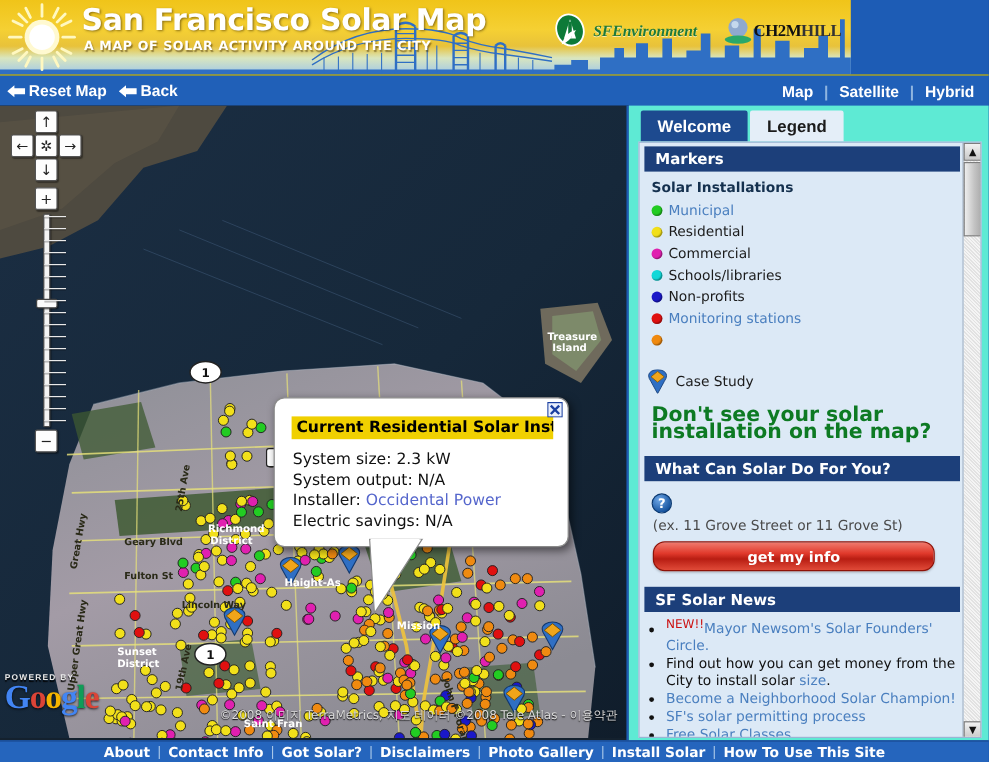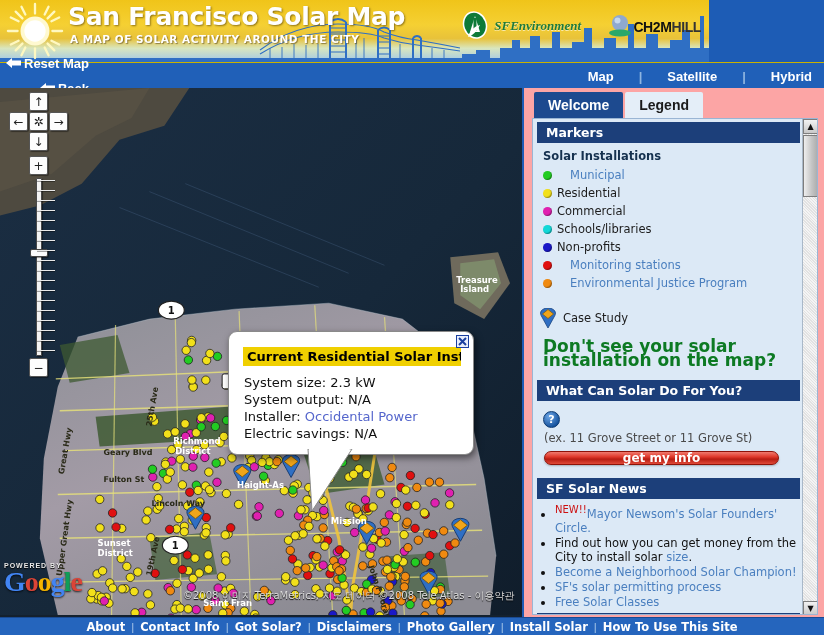--- a/index.html
+++ b/index.html
@@ -35,41 +35,41 @@
     position: absolute; left: 70px; top: 33px; z-index: 6;
     color: #ffffff; font-size: 10.5px; font-weight: bold;
     letter-spacing: 0.5px;
     text-shadow: 1px 1px 1px rgba(60,40,0,.5);
     font-family: "DejaVu Sans", sans-serif;
   }
   .logo-sfe { position: absolute; right: 128px; top: 10px; z-index: 6; display: flex; align-items: center; }
   .logo-sfe-text { color: #1f7a3a; font-size: 13px; font-style: italic; font-weight: bold;
      font-family: "Liberation Serif", serif; margin-left: 2px; text-shadow: 0 1px 0 rgba(255,255,255,.6);}
   .logo-ch2m { position: absolute; right: 8px; top: 12px; z-index: 6; display: flex; align-items: center; }
-  .logo-ch2m-text { font-size: 14px; font-weight: bold; color: #111; font-family: Liberation Sans, sans-serif; letter-spacing: -0.4px; text-align: center;}
+  .logo-ch2m-text { font-size: 14px; font-weight: bold; color: #111; font-family: Liberation Serif, serif; letter-spacing: -0.4px; text-align: center;}
   .logo-ch2m-text .lite { font-weight: bold; color:#333; }
 
   
   .navbar {
     position: relative; height: 26px; width: 824px;
     background: #2060b8;
     border-top: 1px solid #c9b200;
     display: flex; align-items: center;
   }
-  .nav-left { display: flex; align-items: flex-end; padding-left: 6px; gap: 10px; flex-direction: column; }
+  .nav-left { display: flex; align-items: flex-end; padding-left: 6px; gap: 10px; }
   .nav-link {
     color: #ffffff; font-size: 13px; font-weight: bold; text-decoration: none;
     display: flex; align-items: center; gap: 3px; cursor: pointer;
   }
   .arrow-left {
     display:inline-block; width: 15px; height: 12px; position: relative;
   }
   .nav-right {
     position: absolute; right: 12px; top: 0; height: 26px;
-    display: flex; align-items: center; gap: 25px;
+    display: flex; align-items: center; gap: 9px;
     color: #cfe0f5; font-size: 13px; font-weight: bold;
   }
   .nav-right a { color: #ffffff; text-decoration: none; cursor: pointer; }
   .nav-sep { color: #8fb5e0; }
 
   
   .content { position: relative; width: 824px; height: 529px; display: flex; }
 
   
   .map-wrap {
@@ -137,21 +137,21 @@
   .balloon-row a { color: #5566cc; text-decoration: none; cursor: pointer; }
   .balloon-close {
     position: absolute; right: 4px; top: 3px; width: 13px; height: 13px;
     cursor: pointer; color: #1a3fa0; font-size: 12px; font-weight: bold;
     display:flex; align-items:center; justify-content:center; line-height: 1;
     font-family: "DejaVu Sans", sans-serif;
   }
   .balloon-tail { position: absolute; left: 78px; top: 118px; }
 
   
-  .sidebar { position: relative; width: 300px; height: 529px; background: #fca5a5; }
+  .sidebar { position: relative; width: 300px; height: 529px; background: #5eead4; }
   .tabs { position: relative; height: 30px; padding-left: 10px; display: flex; align-items: flex-end; gap: 2px; }
   .tab {
     font-size: 14px; font-weight: bold; padding: 5px 14px 5px 14px; cursor: pointer;
     border-radius: 2px 2px 0 0; line-height: 16px;
   }
   .tab-inactive { background: #1d4a8f; color: #ffffff; }
   .tab-active { background: #e4eef8; color: #1b1b1b; }
   .panel {
     position: absolute; left: 8px; top: 30px; width: 286px; height: 497px;
     background: #dce9f6; border: 1px solid #9ab5d4; overflow: hidden;
@@ -167,21 +167,21 @@
 
   .sub-head { font-size: 11.5px; font-weight: bold; color: #15314f; margin: 1px 0 4px 0;
      font-family: "DejaVu Sans", sans-serif;}
   .legend-grid { display: flex; flex-wrap: wrap; }
   .legend-item { display: flex; align-items: center; gap: 5px; margin-bottom: 2px; height: 16px; }
   .lg-col-a { width: 104px; }
   .lg-col-b { width: 150px; }
   .lg-full  { width: 260px; }
   .dot { width: 9px; height: 9px; border-radius: 50%; flex: none; box-shadow: inset -1px -1px 1px rgba(0,0,0,.35); }
   .lg-label { font-size: 11.5px; color: #1b1b1b; font-family: "DejaVu Sans", sans-serif; }
-  .lg-label.lnk { color: #4a7fbf; cursor: pointer; margin-left: 13px; }
+  .lg-label.lnk { color: #4a7fbf; cursor: pointer; }
   .casestudy-pin { width: 16px; height: 20px; flex: none; margin-left: -3px; }
   .notice {
     color: #0d7a23; font-size: 17px; font-weight: bold; line-height: 14px;
     margin: 8px 0 4px 0; cursor: pointer; font-family: "DejaVu Sans", sans-serif;
   }
 
   .addr-row { display: flex; align-items: center; gap: 6px; margin: 5px 0 0 0; }
   .addr-input {
     width: 186px; height: 21px; border: 1px solid #7a7a7a; background: #ffffff;
     font-size: 13px; padding: 0 16px 0 3px; color: #222;
@@ -194,21 +194,21 @@
   }
   .help-icon {
     width: 17px; height: 17px; border-radius: 50%;
     background: radial-gradient(circle at 35% 30%, #6fa8e8, #14519c 75%);
     border: 1px solid #0c3a72; color: #fff; font-size: 11px; font-weight: bold;
     display: flex; align-items: center; justify-content: center; cursor: pointer;
     font-family: "DejaVu Sans", sans-serif;
   }
   .addr-hint { font-size: 11.5px; color: #4a4a4a; margin: 3px 0 6px 1px; font-family: "DejaVu Sans", sans-serif;}
   .get-info-btn {
-    width: 235px; height: 14px; border-radius: 10px;
+    width: 235px; height: 25px; border-radius: 10px;
     background: linear-gradient(to bottom, #f07a6e 0%, #e0392b 40%, #b81d12 60%, #e04a38 100%);
     border: 1px solid #8e1208; color: #ffffff; font-size: 12px; font-weight: bold;
     display: flex; align-items: center; justify-content: center; cursor: pointer;
     margin: 2px 0 4px 1px; box-shadow: 0 1px 2px rgba(0,0,0,.25);
     font-family: "DejaVu Sans", sans-serif;
   }
 
   ul.news { margin: 4px 0 4px 0; padding-left: 22px; }
   ul.news li { font-size: 11.5px; line-height: 14px; margin-bottom: 1px; color: #111;
      font-family: "DejaVu Sans", sans-serif; }
@@ -1036,21 +1036,20 @@
               <div class="legend-item lg-col-a">
                 <span class="dot" style="background:#1a18c8"></span>
                 <span class="lg-label">Non-profits</span>
               </div>
               <div class="legend-item lg-col-b">
                 <span class="dot" style="background:#e01010"></span>
                 <span class="lg-label lnk">Monitoring stations</span>
               </div>
               <div class="legend-item lg-full">
                 <span class="dot" style="background:#f08a10"></span>
-                <span class="lg-label lnk">Environmental Justice Program</span>
               </div>
               <div class="legend-item lg-full" style="height:22px;margin-top:14px;">
                 <svg class="casestudy-pin" viewBox="0 0 16 20">
                   <path d="M8,20 L2.5,10 Q0.5,7 0.5,5 A7.5,5 0 0 1 15.5,5 Q15.5,7 13.5,10 Z" fill="#2f6fc4" stroke="#1b4580" stroke-width="0.8"></path>
                   <path d="M8,1.5 L13.5,6 L8,10.5 L2.5,6 Z" fill="#f0a51a" stroke="#8a5c00" stroke-width="0.7"></path>
                 </svg>
                 <span class="lg-label" style="margin-left:2px;">Case Study</span>
               </div>
             </div>
             <div class="notice">Don't see your solar installation on the map?</div>

